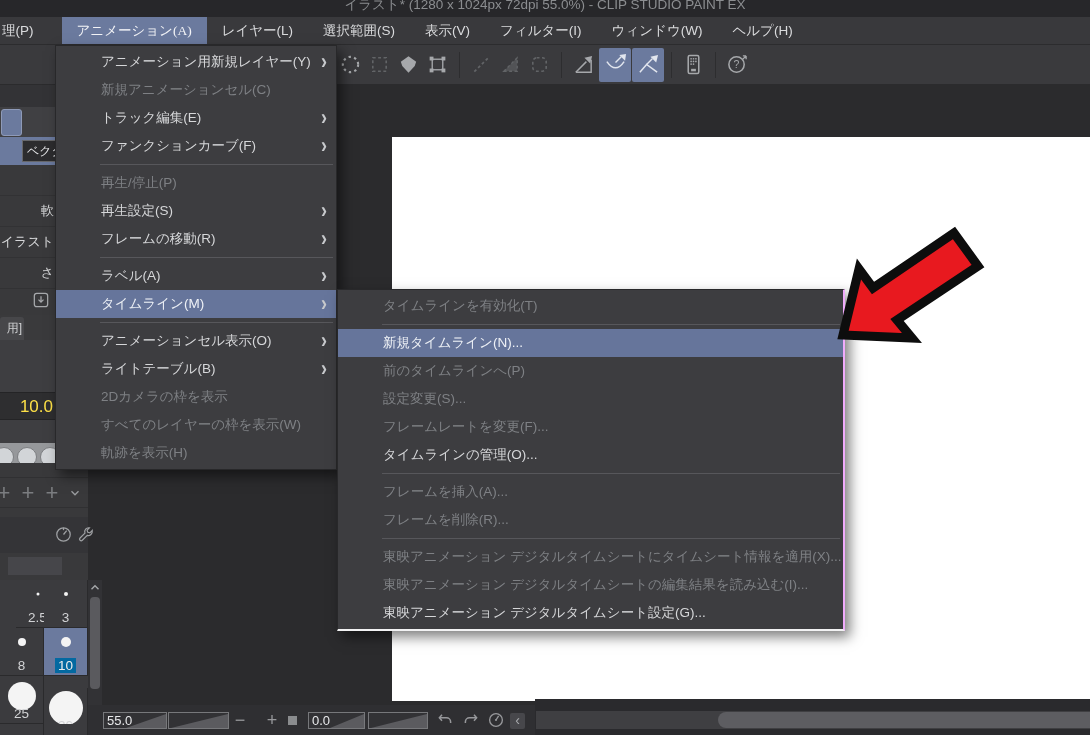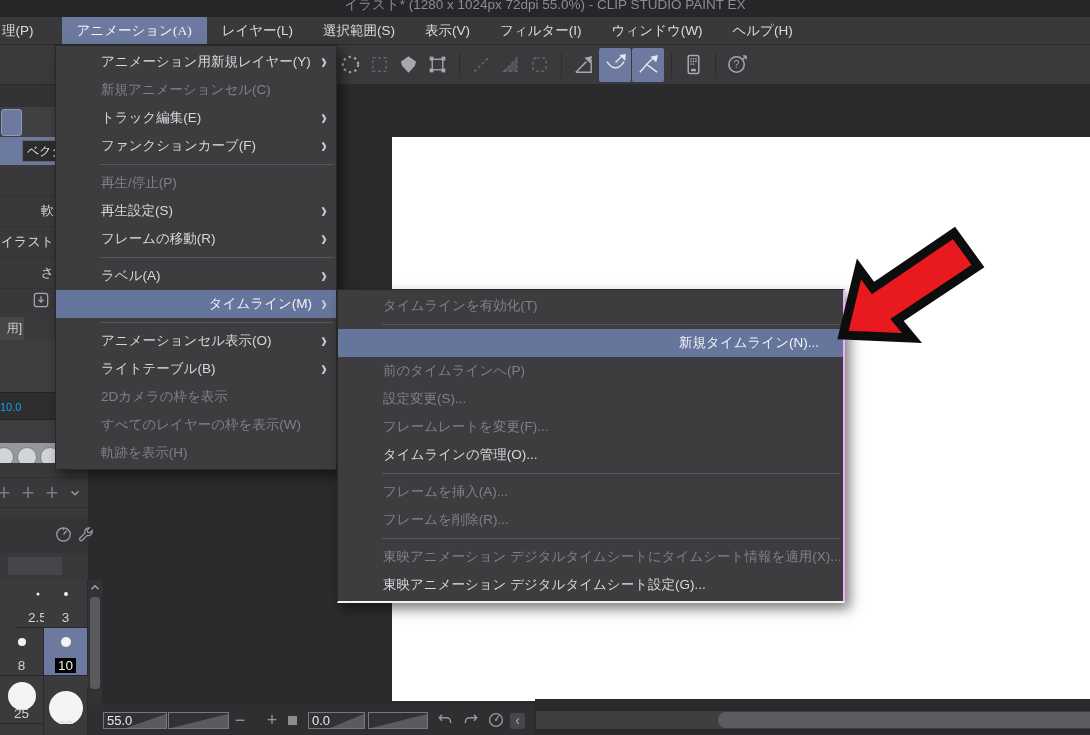--- a/index.html
+++ b/index.html
@@ -30,39 +30,39 @@
   .st-swatch{position:absolute;left:1px;top:2px;width:19px;height:25px;background:#6b7a9e;border:1px solid #8e9ab8;border-radius:3px;}
   .st-hlrow{position:absolute;left:0;top:52px;width:57px;height:28px;background:#6b7a9e;}
   .st-rows{position:absolute;left:0;top:80px;width:57px;}
   .st-row{height:30px;line-height:30px;font-size:13px;color:#d6d7d9;text-align:right;padding-right:3px;border-bottom:1px solid #323234;overflow:visible;white-space:nowrap;}
   .st-iconrow{position:absolute;left:0;top:200px;width:57px;height:30px;color:#a7a9ac;}
   .st-iconrow svg{position:absolute;right:6px;top:5px;}
   .tooltip{left:22px;top:140px;width:40px;height:22px;background:#2c2c2e;border:1px solid #66676a;color:#e9eaec;font-size:12px;line-height:20px;padding-left:4px;overflow:hidden;white-space:nowrap;z-index:6;}
   .tabrow{left:0;top:315px;width:57px;height:25px;background:#3a3a3c;}
   .tabrow .tab{position:absolute;left:0;top:2px;width:24px;height:23px;background:#47474a;color:#d0d1d3;font-size:12px;line-height:23px;text-align:right;padding-right:2px;border-radius:3px 3px 0 0;box-sizing:border-box;}
   .panel2{left:0;top:340px;width:57px;height:52px;background:#3e3e41;}
-  .sizebox{left:0;top:392px;width:57px;height:28px;background:#2e2e30;color:#0ea5e9;font-size:11px;line-height:28px;padding-right:4px;border-top:1px solid #242426;border-bottom:1px solid #242426;}
+  .sizebox{left:0;top:392px;width:57px;height:28px;background:#2e2e30;color:#fde047;font-size:17px;line-height:28px;text-align:right;padding-right:4px;border-top:1px solid #242426;border-bottom:1px solid #242426;}
   .gaprow{left:0;top:420px;width:57px;height:23px;background:#3e3e41;}
   .circstrip{left:0;top:443px;width:57px;height:27px;background:#96989b;overflow:hidden;}
   .circ{position:absolute;top:4px;width:18px;height:18px;border-radius:50%;background:#d2d5d8;border:1px solid #7d7f82;}
   .widen{left:0;top:463px;width:88px;height:117px;background:#39393b;}
   .plusrow{left:0;top:477px;width:88px;height:31px;background:#39393b;border-top:1px solid #303032;border-bottom:1px solid #303032;overflow:hidden;}
   .plus{position:absolute;top:0;width:22px;height:31px;color:#7b7d80;font-size:22px;line-height:29px;text-align:center;}
   .plusrow svg{position:absolute;right:6px;top:8px;color:#9b9da0;}
   .lfooter{left:0;top:517px;width:88px;height:36px;background:#343437;}
   .lfooter svg{position:absolute;top:8px;color:#9fa1a4;}
   .stripbot{left:0;top:555px;width:88px;height:25px;background:#39393b;}
   .stripbot .inset{position:absolute;left:8px;top:2px;width:54px;height:18px;background:#46464a;}
   
   .palette{left:0;top:580px;width:88px;height:155px;background:#3b3b3e;overflow:hidden;}
   .cell{position:absolute;width:43px;height:47px;background:#3b3b3e;border-right:1px solid #2a2a2c;border-bottom:1px solid #2a2a2c;}
   .cell.sel{background:#6b7a9e;}
   .dot{position:absolute;left:50%;top:14px;transform:translate(-50%,-50%);background:#f4f4f4;border-radius:50%;}
   .cell .lbl{position:absolute;left:0;right:0;bottom:2px;text-align:center;font-size:13.5px;color:#d2d3d5;}
-  .cell.sel .lbl span{background:#000000;padding:0 3px;color:#eceded;}
+  .cell.sel .lbl span{background:#0369a1;padding:0 3px;color:#eceded;}
   .palscroll{left:88px;top:580px;width:14px;height:155px;background:#323235;}
   .palscroll .upbtn{position:absolute;left:0;top:0;width:14px;height:15px;color:#a7a9ac;}
   .palscroll .thumb{position:absolute;left:2px;top:17px;width:10px;height:92px;background:#5a5a5e;border-radius:4px;}
   
   .under{left:535px;top:699px;width:555px;height:36px;background:#2a2a2d;}
   .bbar{left:88px;top:705px;width:447px;height:30px;background:#2f2f32;}
   .vbox{position:absolute;top:7px;height:17px;border:1px solid #77787b;background:#323235;box-sizing:border-box;overflow:hidden;}
   .wedge{position:absolute;right:0;bottom:0;width:0;height:0;border-bottom:14px solid #5b5b5f;}
   .vtxt{position:absolute;left:3px;top:0;font-size:13px;line-height:15px;color:#e8e9eb;}
   .bbtn{position:absolute;top:5px;height:20px;color:#97989b;font-size:18px;line-height:20px;text-align:center;}
@@ -70,21 +70,21 @@
   .sqstop{position:absolute;top:11px;width:9px;height:9px;background:#8a8c8e;}
   .collapse{position:absolute;left:422px;top:8px;width:15px;height:16px;background:#47474b;color:#a9abae;font-size:14px;line-height:15px;text-align:center;border-radius:2px;}
   .hsb{left:536px;top:711px;width:554px;height:18px;background:#3f3f42;}
   .hsb .thumb{position:absolute;left:182px;top:1px;width:372px;height:16px;background:#5d5d61;border-radius:8px 0 0 8px;}
   
   .dropdown{position:absolute;background:#3d3d40;border:1px solid #28282a;padding:2px 0;box-sizing:border-box;box-shadow:5px 6px 12px rgba(0,0,0,.5);}
   #anim-menu{left:55px;top:45px;width:282px;z-index:20;}
   #tl-submenu{left:337px;top:289px;width:508px;z-index:21;border-right:2px solid #f0abfc;border-bottom:2px solid #f2f2f3;}
   .dd-item{height:28px;display:flex;align-items:center;padding:0 24px 0 45px;font-size:13.5px;color:#d6d7d9;position:relative;white-space:nowrap;}
   .dd-item.disabled{color:#7e8084;}
-  .dd-item.hl{background:#66759b;color:#eef1f6;justify-content:flex-end;}
+  .dd-item.hl{background:#66759b;color:#eef1f6;}
   .dd-arrow{position:absolute;right:9px;top:4px;font-size:18px;line-height:18px;color:#c7c9cc;font-weight:bold;transform:scaleY(1.25);}
   .dd-sep{height:1px;background:#57575b;margin:4px 3px 4px 44px;}
   
   .arrow-svg{position:absolute;left:821px;top:221px;z-index:30;}
 </style>
 </head>
 <body>
 
 <div id="app">
 
@@ -411,20 +411,23 @@
       <div class="dd-item disabled">
         <span class="dd-label">フレームを挿入(A)...</span>
       </div>
       <div class="dd-item disabled">
         <span class="dd-label">フレームを削除(R)...</span>
       </div>
       <div class="dd-sep"></div>
       <div class="dd-item disabled">
         <span class="dd-label">東映アニメーション デジタルタイムシートにタイムシート情報を適用(X)...</span>
       </div>
+      <div class="dd-item disabled">
+        <span class="dd-label">東映アニメーション デジタルタイムシートの編集結果を読み込む(I)...</span>
+      </div>
       <div class="dd-item">
         <span class="dd-label">東映アニメーション デジタルタイムシート設定(G)...</span>
       </div>
     </div>
 
   <svg class="arrow-svg" width="166" height="126" viewBox="-6 -6 166 126">
     <polygon id="arrow-poly" points="16,108 32,42 46,61 127,6 151,39 70,93 85,111" stroke-width="9" stroke-linejoin="miter" stroke-miterlimit="6" fill="#e8191f" stroke="#0d0d0d"></polygon>
   </svg>
 </div>
 

